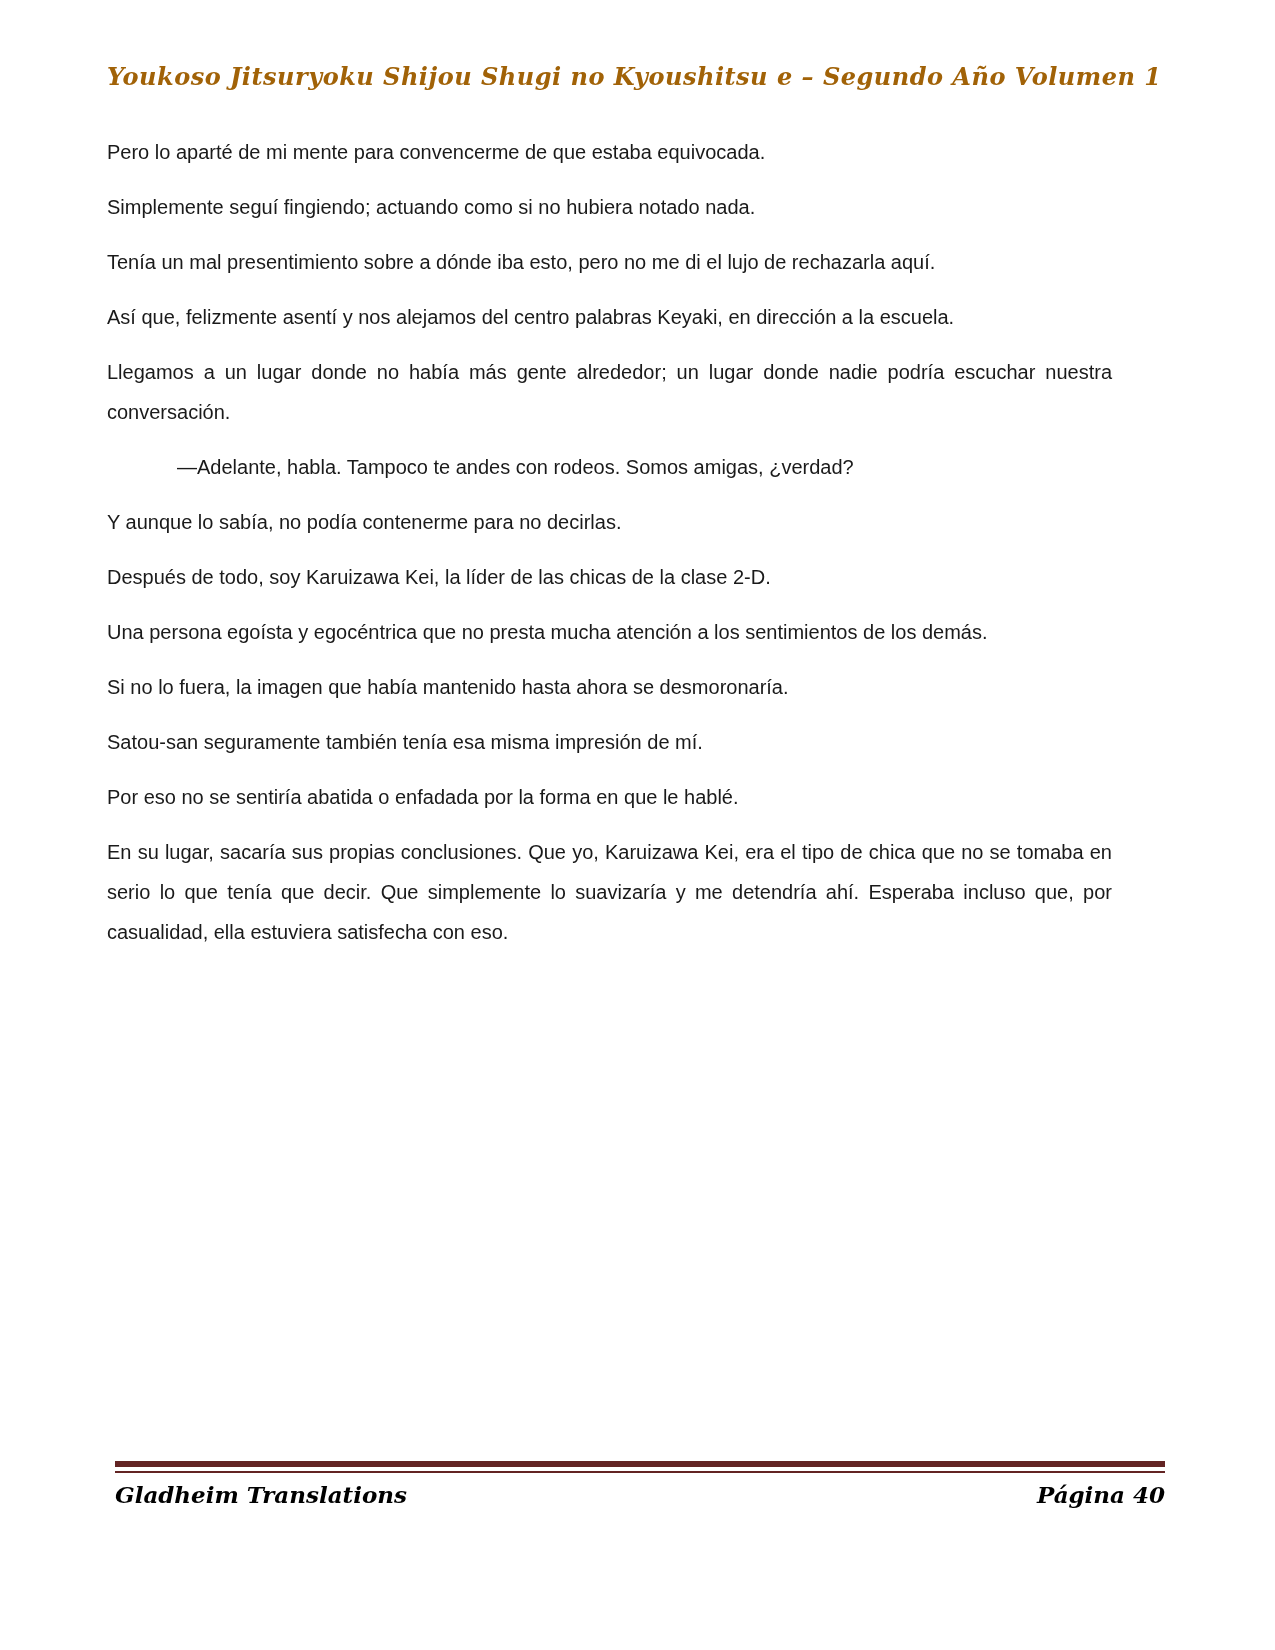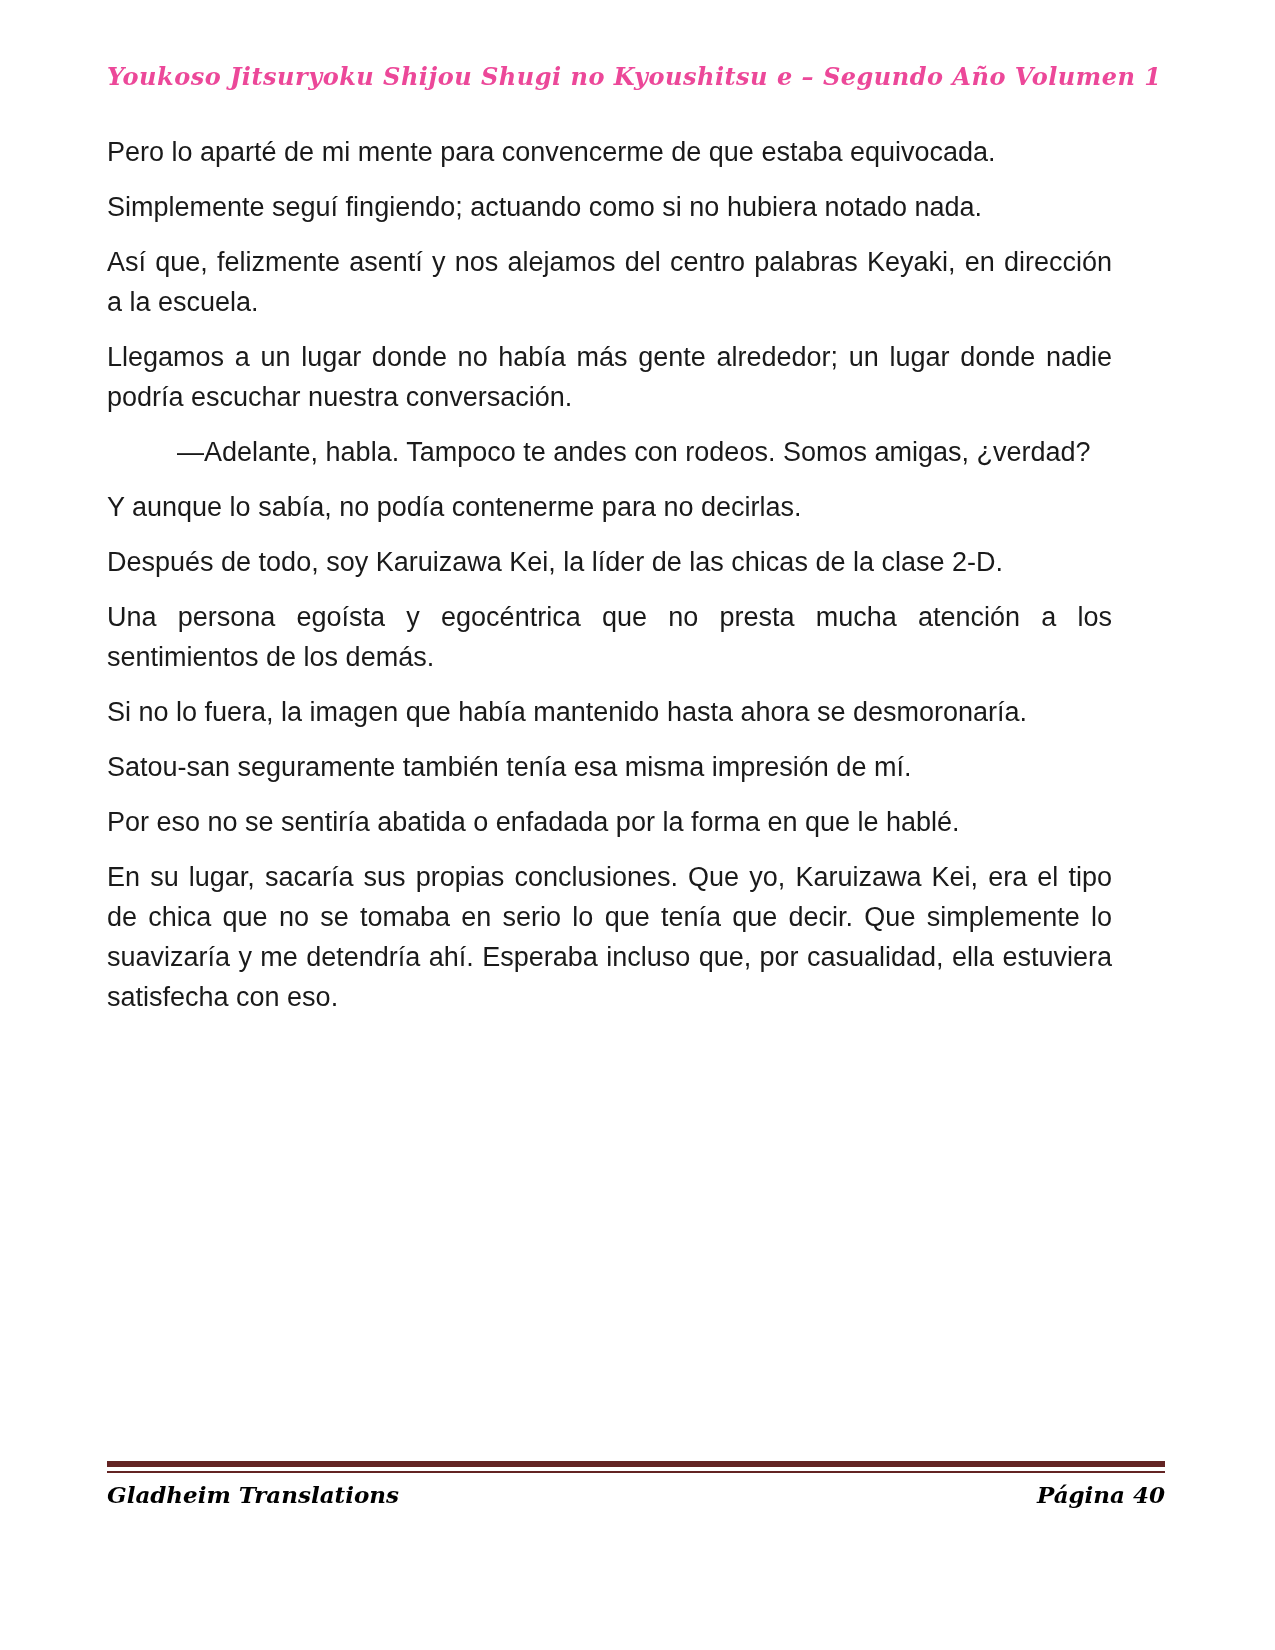--- a/index.html
+++ b/index.html
@@ -20,42 +20,42 @@
   .header {
     position: absolute;
     top: 62px;
     left: 107px;
     right: 150px;
     font-family: "DejaVu Serif", serif;
     font-weight: bold;
     font-style: italic;
     font-size: 24px;
     letter-spacing: 0.5px;
-    color: #ec4899;
+    color: #a16207;
     white-space: nowrap;
   }
   .content {
     position: absolute;
     top: 132px;
     left: 107px;
     width: 1005px;
   }
   .para {
     margin: 0 0 15px 0;
-    font-size: 27px;
+    font-size: 20px;
     line-height: 40px;
     text-align: justify;
     color: #1a1a1a;
   }
   .para.indent {
     text-indent: 70px;
   }
   .footer {
     position: absolute;
-    left: 107px;
+    left: 115px;
     right: 110px;
     bottom: 142px;
   }
   .footer-rule {
     height: 4px;
     border-top: 6px solid var(--accent, #632423);
     border-bottom: 2px solid var(--accent, #632423);
     margin-bottom: 8px;
   }
   .footer-row {
@@ -72,20 +72,21 @@
 </head>
 <body>
 
 <div class="page" style="--accent: #632423;">
 
   <div class="header">Youkoso Jitsuryoku Shijou Shugi no Kyoushitsu e – Segundo Año Volumen 1</div>
 
   <div class="content">
       <p class="para">Pero lo aparté de mi mente para convencerme de que estaba equivocada.</p>
       <p class="para">Simplemente seguí fingiendo; actuando como si no hubiera notado nada.</p>
+      <p class="para">Tenía un mal presentimiento sobre a dónde iba esto, pero no me di el lujo de rechazarla aquí.</p>
       <p class="para">Así que, felizmente asentí y nos alejamos del centro palabras Keyaki, en dirección a la escuela.</p>
       <p class="para">Llegamos a un lugar donde no había más gente alrededor; un lugar donde nadie podría escuchar nuestra conversación.</p>
       <p class="para indent">—Adelante, habla. Tampoco te andes con rodeos. Somos amigas, ¿verdad?</p>
       <p class="para">Y aunque lo sabía, no podía contenerme para no decirlas.</p>
       <p class="para">Después de todo, soy Karuizawa Kei, la líder de las chicas de la clase 2-D.</p>
       <p class="para">Una persona egoísta y egocéntrica que no presta mucha atención a los sentimientos de los demás.</p>
       <p class="para">Si no lo fuera, la imagen que había mantenido hasta ahora se desmoronaría.</p>
       <p class="para">Satou-san seguramente también tenía esa misma impresión de mí.</p>
       <p class="para">Por eso no se sentiría abatida o enfadada por la forma en que le hablé.</p>
       <p class="para">En su lugar, sacaría sus propias conclusiones. Que yo, Karuizawa Kei, era el tipo de chica que no se tomaba en serio lo que tenía que decir. Que simplemente lo suavizaría y me detendría ahí. Esperaba incluso que, por casualidad, ella estuviera satisfecha con eso.</p>

